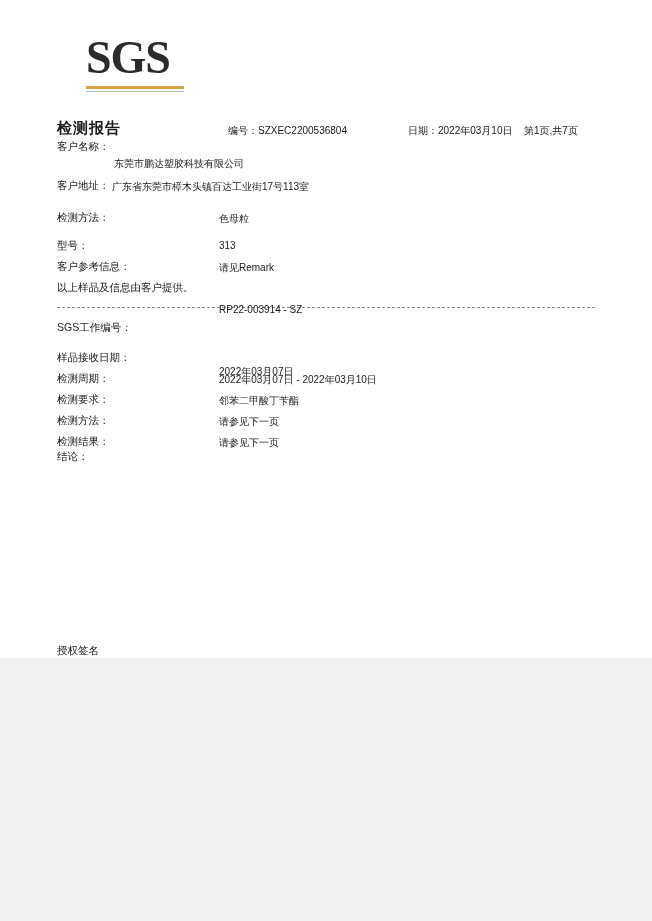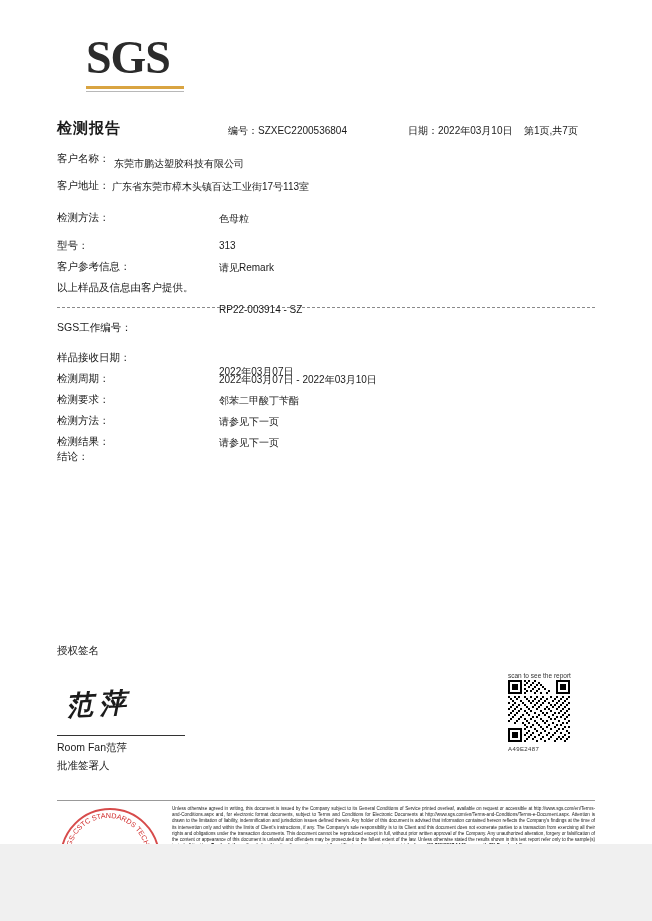--- a/index.html
+++ b/index.html
@@ -6,21 +6,21 @@
     margin: 0;
     padding: 0;
     background: #f0f0f0;
   }
   body {
     font-family: "Liberation Sans", sans-serif;
   }
   .page {
     position: relative;
     width: 652px;
-    height: 844px;
+    height: 658px;
     background: #ffffff;
     overflow: hidden;
   }
   .sheet {
     position: absolute;
     left: 0; top: 0;
     width: 652px;
     height: 921px;
     background: #fff;
   }
@@ -317,21 +317,21 @@
       <div class="logo-text">SGS</div>
     </div>
     <div class="logo-rule"></div>
     <div class="logo-rule2"></div>
 
     <div class="doc-title">检测报告</div>
     <div class="hdr-no">编号：SZXEC2200536804</div>
     <div class="hdr-date">日期：2022年03月10日</div>
     <div class="hdr-page">第1页,共7页</div>
 
-    <div class="field-label" style="top:152px">客户名称：</div>
+    <div class="field-label" style="top:140px">客户名称：</div>
     <div class="field-value v-a" style="top:157px">东莞市鹏达塑胶科技有限公司</div>
 
     <div class="field-label" style="top:179px">客户地址：</div>
     <div class="field-value" style="left:112px; top:180px">广东省东莞市樟木头镇百达工业街17号113室</div>
 
     <div class="field-label" style="top:211px">检测方法：</div>
     <div class="field-value v-b" style="top:212px">色母粒</div>
 
     <div class="field-label" style="top:239px">型号：</div>
     <div class="field-value v-b" style="top:240px">313</div>

